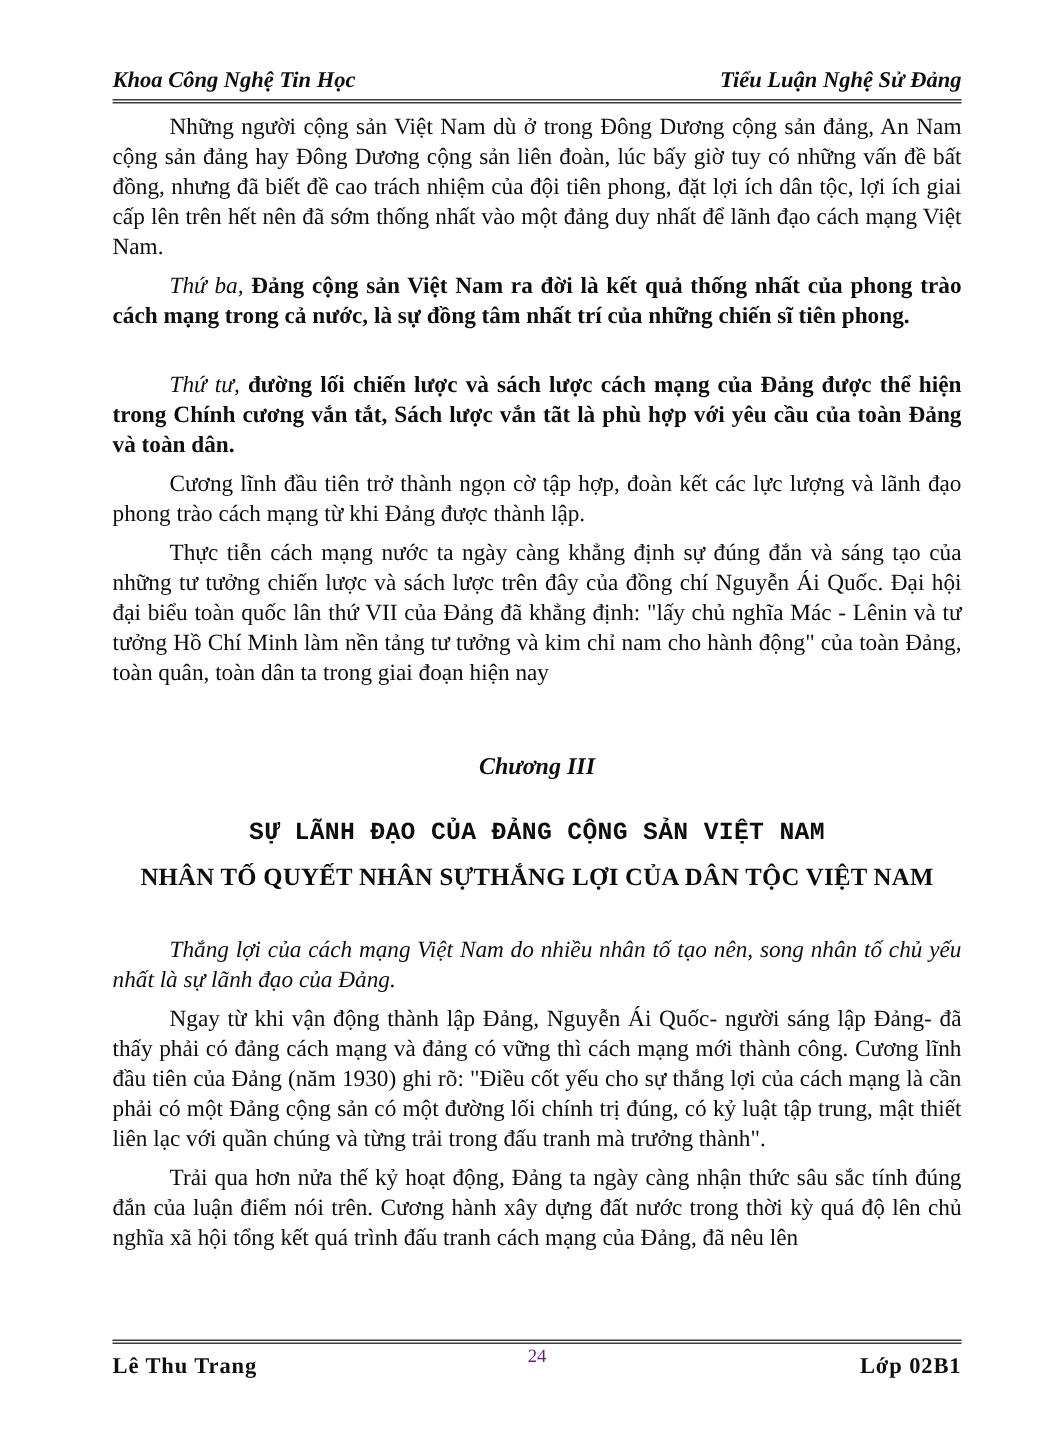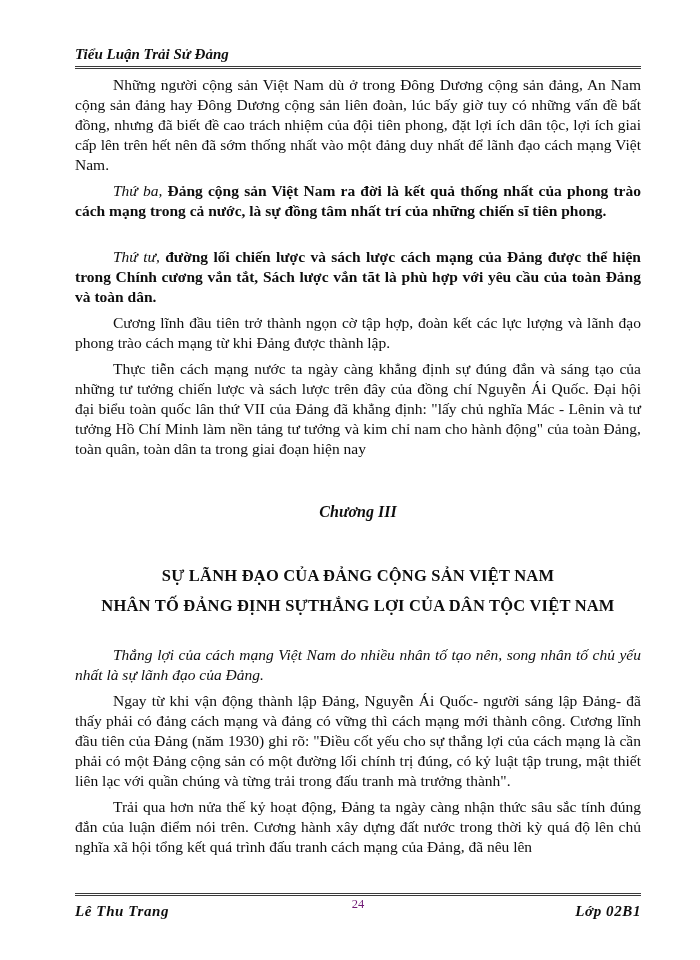--- a/index.html
+++ b/index.html
@@ -38,63 +38,64 @@
     margin-top: 44px;
     text-align: center;
     font-size: 16px; font-weight: bold; font-style: italic;
   }
   .chapter-title {
     text-align: center;
     font-size: 16.5px; font-weight: bold;
     letter-spacing: 0.2px;
     line-height: 22px;
   }
-  .t1 { margin-top: 44px; }
+  .t1 { margin-top: 23px; font-family: Liberation Mono, monospace; }
   .t2 { margin-top: 8px; }
   .first-after-title { margin-top: 28px; font-style: italic; }
 
   
   .ftr {
     position: absolute; left: 75px; width: 566px; top: 893px;
     border-top: 3px double #3a3a3a;
   }
   .page-num {
     position: absolute; left: 0; right: 0; top: 1px;
     text-align: center;
     font-size: 12.5px; color: #701a75;
   }
   .ftr-row {
     display: flex; justify-content: space-between;
     margin-top: 7px;
-    font-size: 15px; font-weight: bold; font-style: italic;
+    font-size: 15px; font-weight: bold; 
     letter-spacing: 0.6px;
   }
 </style>
 </head>
 <body>
 
 <div class="content">
 
   <div class="hdr">
-    <span>Tiểu Luận Trải Sử Đảng</span>
+    <span>Khoa Công Nghệ Tin Học</span>
+    <span>Tiểu Luận Nghệ Sử Đảng</span>
   </div>
 
   <p class="para"><span>Những người cộng sản Việt Nam dù ở trong Đông Dương cộng sản đảng, An Nam cộng sản đảng hay Đông Dương cộng sản liên đoàn, lúc bấy giờ tuy có những vấn đề bất đồng, nhưng đã biết đề cao trách nhiệm của đội tiên phong, đặt lợi ích dân tộc, lợi ích giai cấp lên trên hết nên đã sớm thống nhất vào một đảng duy nhất để lãnh đạo cách mạng Việt Nam.</span></p>
 
   <p class="para bold-para"><span class="lead">Thứ ba,</span> <span>Đảng cộng sản Việt Nam ra đời là kết quả thống nhất của phong trào cách mạng trong cả nước, là sự đồng tâm nhất trí của những chiến sĩ tiên phong.</span></p>
 
   <p class="para bold-para gap-before"><span class="lead">Thứ tư,</span> <span>đường lối chiến lược và sách lược cách mạng của Đảng được thể hiện trong Chính cương vắn tắt, Sách lược vắn tãt là phù hợp với yêu cầu của toàn Đảng và toàn dân.</span></p>
 
   <p class="para"><span>Cương lĩnh đầu tiên trở thành ngọn cờ tập hợp, đoàn kết các lực lượng và lãnh đạo phong trào cách mạng từ khi Đảng được thành lập.</span></p>
 
   <p class="para"><span>Thực tiễn cách mạng nước ta ngày càng khẳng định sự đúng đắn và sáng tạo của những tư tưởng chiến lược và sách lược trên đây của đồng chí Nguyễn Ái Quốc. Đại hội đại biểu toàn quốc lân thứ VII của Đảng đã khẳng định: "lấy chủ nghĩa Mác - Lênin và tư tưởng Hồ Chí Minh làm nền tảng tư tưởng và kim chỉ nam cho hành động" của toàn Đảng, toàn quân, toàn dân ta trong giai đoạn hiện nay</span></p>
 
   <div class="chapter-label">Chương III</div>
   <div class="chapter-title t1">SỰ LÃNH ĐẠO CỦA ĐẢNG CỘNG SẢN VIỆT NAM</div>
-  <div class="chapter-title t2">NHÂN TỐ ĐẢNG ĐỊNH SỰTHẮNG LỢI CỦA DÂN TỘC VIỆT NAM</div>
+  <div class="chapter-title t2">NHÂN TỐ QUYẾT NHÂN SỰTHẮNG LỢI CỦA DÂN TỘC VIỆT NAM</div>
 
   <p class="para first-after-title"><span>Thắng lợi của cách mạng Việt Nam do nhiều nhân tố tạo nên, song nhân tố chủ yếu nhất là sự lãnh đạo của Đảng.</span></p>
 
   <p class="para"><span>Ngay từ khi vận động thành lập Đảng, Nguyễn Ái Quốc- người sáng lập Đảng- đã thấy phải có đảng cách mạng và đảng có vững thì cách mạng mới thành công. Cương lĩnh đầu tiên của Đảng (năm 1930) ghi rõ: "Điều cốt yếu cho sự thắng lợi của cách mạng là cần phải có một Đảng cộng sản có một đường lối chính trị đúng, có kỷ luật tập trung, mật thiết liên lạc với quần chúng và từng trải trong đấu tranh mà trưởng thành".</span></p>
 
   <p class="para"><span>Trải qua hơn nửa thế kỷ hoạt động, Đảng ta ngày càng nhận thức sâu sắc tính đúng đắn của luận điểm nói trên. Cương hành xây dựng đất nước trong thời kỳ quá độ lên chủ nghĩa xã hội tổng kết quá trình đấu tranh cách mạng của Đảng, đã nêu lên</span></p>
 
 </div>
 
 <div class="ftr">

